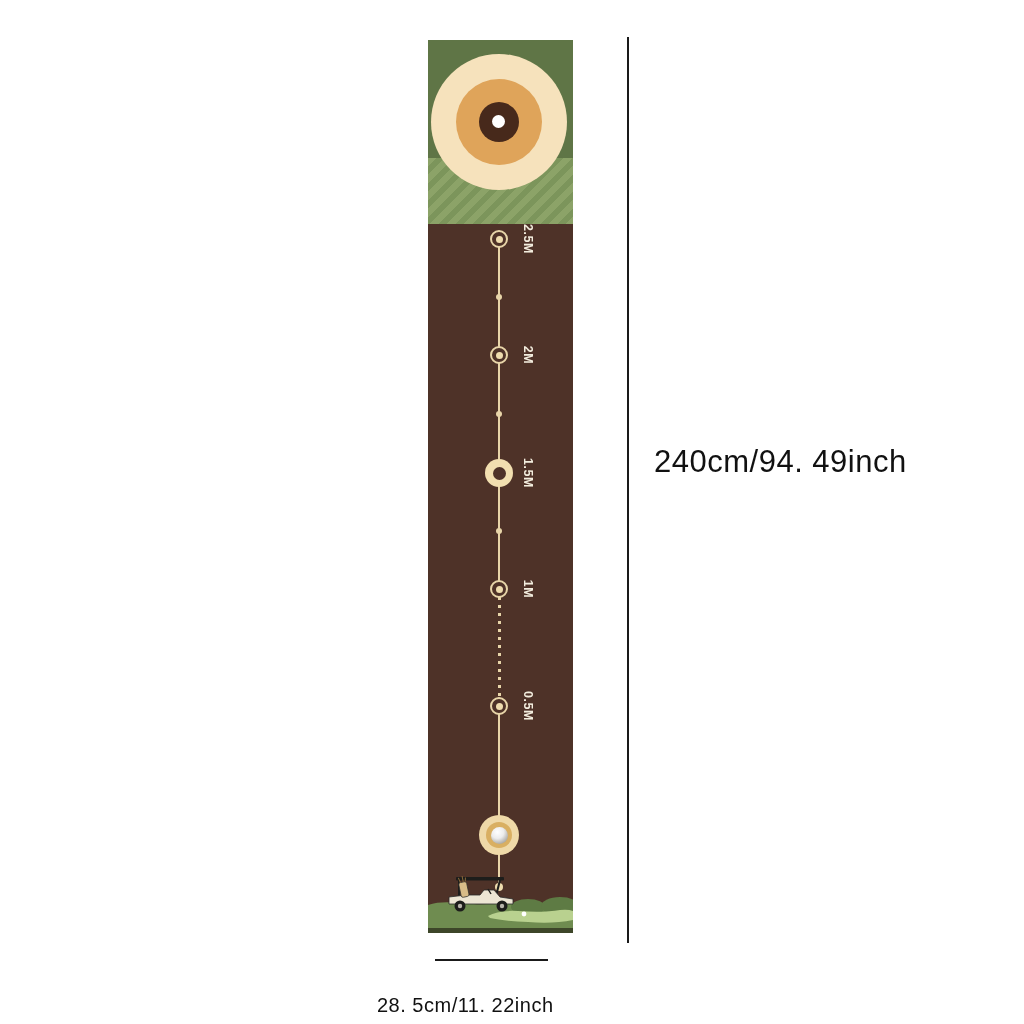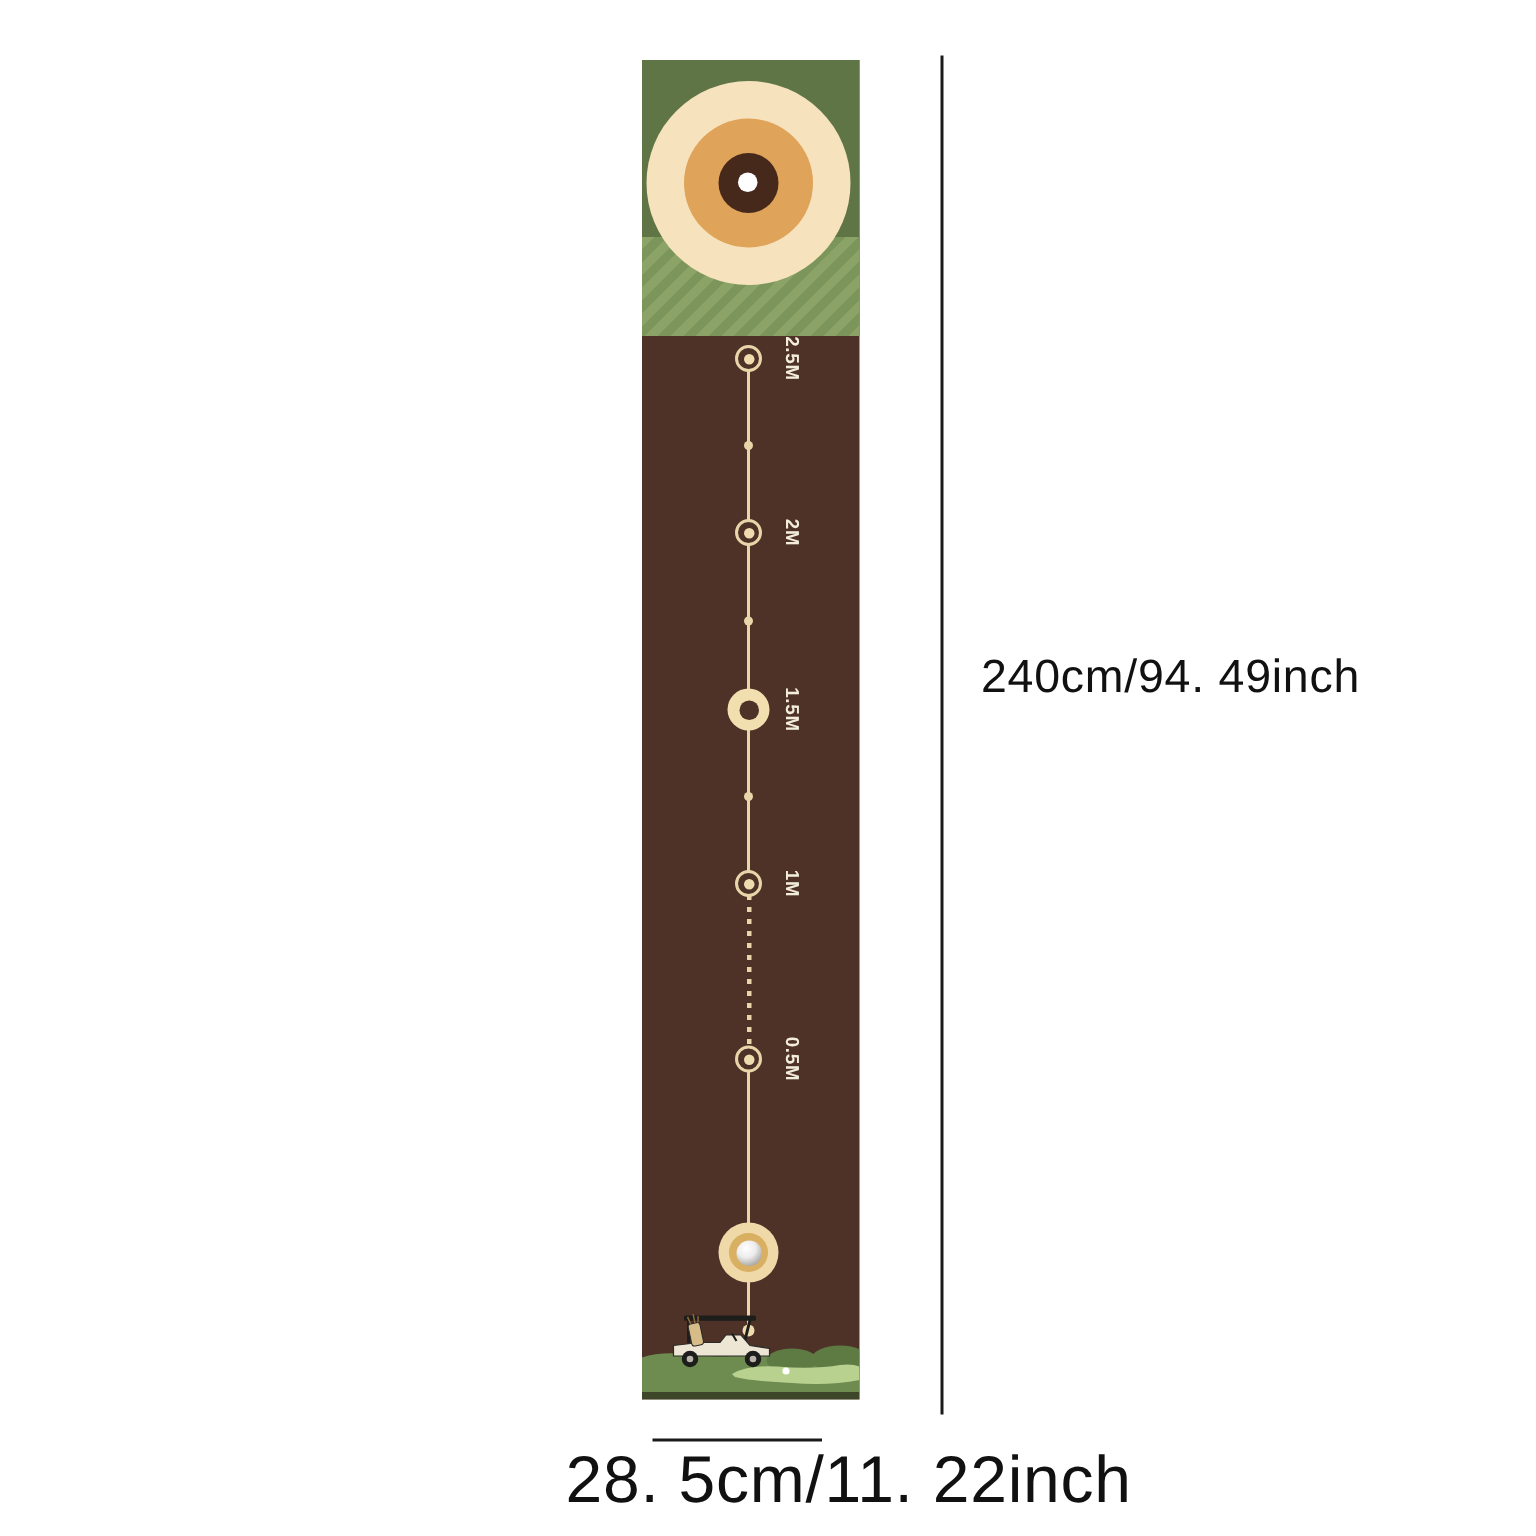--- a/index.html
+++ b/index.html
@@ -46,22 +46,22 @@
     color:#F3EDDE;font-size:12.5px;font-weight:bold;letter-spacing:0.5px;white-space:nowrap;}
   .dl-0{top:199px;} .dl-1{top:315px;} .dl-2{top:433px;} .dl-3{top:549px;} .dl-4{top:666px;}
 
   .scene{position:absolute;left:0;top:856px;width:145px;height:37px;}
   .cart{position:absolute;left:16px;top:831px;width:78px;height:42px;}
 
   
   .vdim{position:absolute;left:627px;top:37px;width:2px;height:906px;background:#1a1a1a;}
   .hdim{position:absolute;left:435px;top:959px;width:113px;height:2px;background:#1a1a1a;}
   .dim-text{position:absolute;color:#111111;font-size:31px;letter-spacing:0.5px;white-space:nowrap;}
-  .dim-h{left:654px;top:433px;}
-  .dim-w{left:377px;top:962px;width:272px;text-align:left;font-size:44px;}
+  .dim-h{left:654px;top:444px;}
+  .dim-w{left:377px;top:994px;width:272px;text-align:left;font-size:20px;}
 </style>
 </head>
 <body>
 
 <div class="stage">
 
   <div class="mat">
 
     <div class="mat-header"></div>
     <div class="stripe-band"></div>

